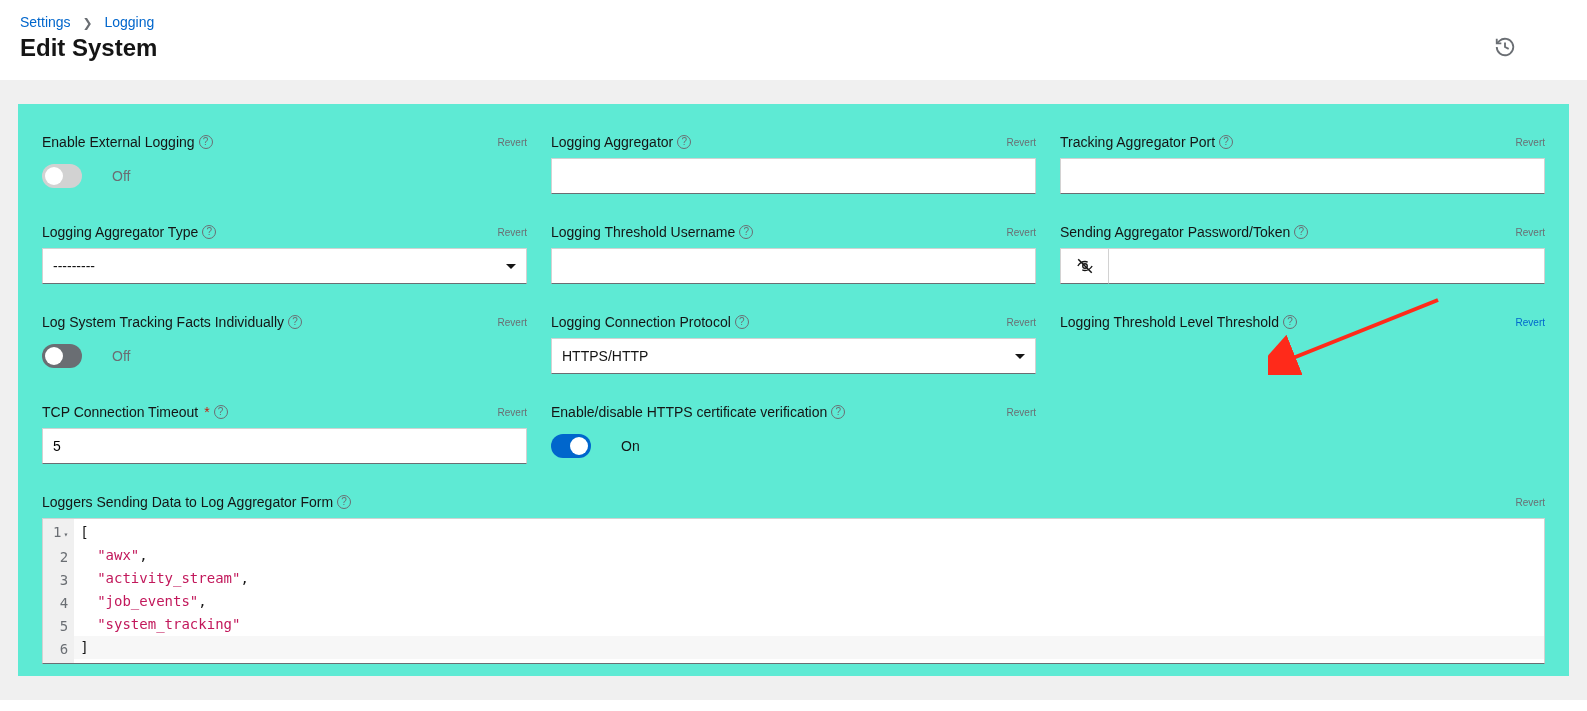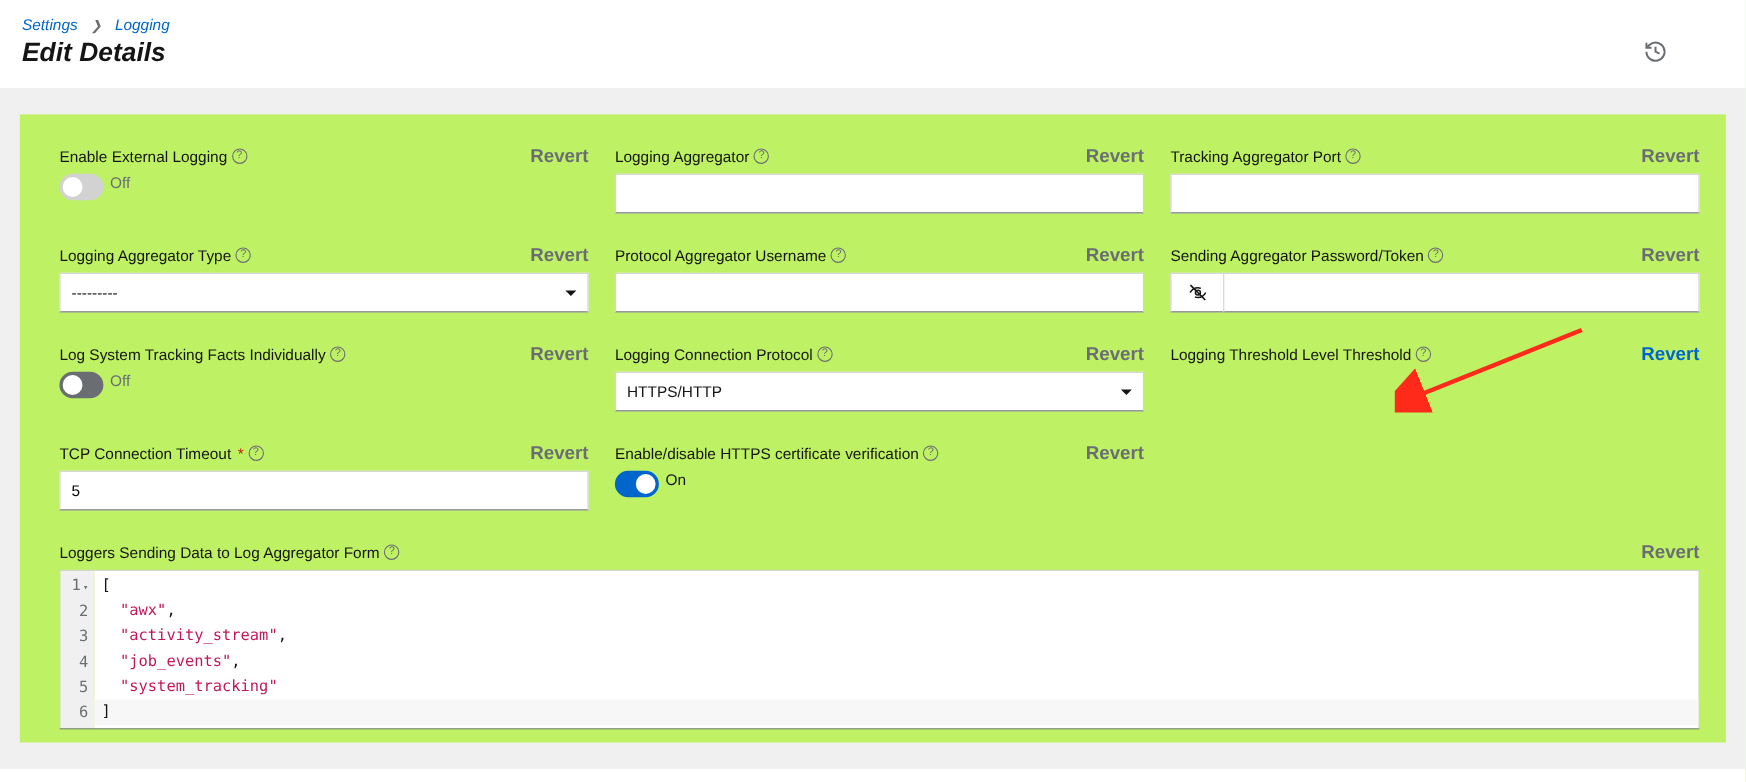--- a/index.html
+++ b/index.html
@@ -1,39 +1,39 @@
 <!DOCTYPE html>
 <html><head>
 <meta charset="utf-8">
 <style>
   * { box-sizing: border-box; margin: 0; padding: 0; }
   body { font-family: -apple-system, BlinkMacSystemFont, "Segoe UI", Helvetica, Arial, sans-serif; font-size: 14px; color: #151515; background: #fff; }
   .page-outer { width: 1587px; }
-  .header { padding: 14px 35px 18px 20px; background: #fff; font-style: italic; }
+  .header { padding: 14px 35px 18px 20px; background: #fff; }
   .breadcrumb { font-size: 14px; }
   .breadcrumb a { color: #0066cc; text-decoration: none; }
   .breadcrumb .sep { color: #6a6e73; margin: 0 8px; font-size: 12px; }
   .title-row { display: flex; align-items: center; justify-content: space-between; margin-top: 4px;}
   .page-title { font-size: 24px; font-weight: 600; }
   .history-btn { color: #6a6e73; cursor: pointer; padding-right: 36px;}
   .gray-section { background: #f0f0f0; padding: 24px 18px; }
-  .card { background: #bef264; padding: 28px 24px 12px 36px; }
+  .card { background: #5eead4; padding: 28px 24px 12px 24px; }
   .form-grid { display: grid; grid-template-columns: repeat(3, 1fr); gap: 28px 24px; }
   .form-group { display: flex; flex-direction: column; }
   .form-group.full { grid-column: 1 / -1; }
   .label-row { display: flex; justify-content: space-between; align-items: center; margin-bottom: 6px; min-height: 20px;}
   .label-text { font-size: 14px; font-weight: 400; color: #151515; display: inline-flex; align-items: center; gap: 4px;}
   .req { color: #c9190b; margin-left: 2px;}
   .help-icon { width: 14px; height: 14px; border: 1px solid #6a6e73; border-radius: 50%; display: inline-flex; align-items: center; justify-content: center; font-size: 10px; color: #6a6e73; line-height:1; }
-  .revert { color: #6a6e73; font-size: 17px; cursor: pointer; font-weight: bold; }
+  .revert { color: #6a6e73; font-size: 10px; cursor: pointer; }
   .revert.active { color: #0066cc; }
   .text-input, .select-wrap { width: 100%; height: 36px; border: 1px solid #d2d2d2; border-bottom: 1px solid #6a6e73; font-size: 14px; padding: 0 10px; background:#fff;}
   .select-wrap { display: flex; align-items: center; justify-content: space-between; cursor: pointer; user-select:none;}
   .caret { width: 0; height: 0; border-left: 5px solid transparent; border-right: 5px solid transparent; border-top: 5px solid #151515; }
-  .toggle-row { display: flex; gap: 6px; height: 36px; }
+  .toggle-row { display: flex; align-items: center; gap: 30px; height: 36px; }
   .toggle { width: 40px; height: 24px; border-radius: 12px; position: relative; cursor:pointer;}
   .toggle .knob { position: absolute; width: 18px; height: 18px; background: #fff; border-radius: 50%; top: 3px; transition: left .1s; }
   .toggle.off { background: #d2d2d2; }
   .toggle.off .knob { left: 3px; }
   .toggle.off.dark { background: #6a6e73; }
   .toggle.on { background: #0066cc; }
   .toggle.on .knob { left: 19px; }
   .toggle-label { color: #6a6e73; font-size: 14px;}
   .toggle.on + .toggle-label { color: #151515;}
   .pw-group { display:flex; width:100%;}
@@ -54,21 +54,21 @@
 <body>
 
 <div class="page-outer">
   <div class="header">
     <div class="breadcrumb">
       <a href="#">Settings</a>
       <span class="sep">❯</span>
       <a href="#">Logging</a>
     </div>
     <div class="title-row">
-      <h1 class="page-title">Edit Details</h1>
+      <h1 class="page-title">Edit System</h1>
       <span class="history-btn">
         <svg width="22" height="22" viewBox="0 0 24 24" fill="none" stroke="currentColor" stroke-width="2">
             <path d="M3 12a9 9 0 1 0 3-6.7L3 8"></path>
             <polyline points="3 3 3 8 8 8"></polyline>
             <polyline points="12 7 12 12 16 14"></polyline>
           </svg>
       </span>
     </div>
   </div>
 
@@ -124,21 +124,21 @@
           </div>
           <div class="select-wrap">
             <span>---------</span>
             <span class="caret"></span>
           </div>
         </div>
 
         <div class="form-group">
           <div class="label-row">
             <span class="label-text">
-                <span>Protocol Aggregator Username</span> 
+                <span>Logging Threshold Username</span> 
                 <span class="help-icon">?</span>
               </span>
             <span class="revert">Revert</span>
           </div>
           <input class="text-input" type="text" value="" style="">
         </div>
 
         <div class="form-group">
           <div class="label-row">
             <span class="label-text">

